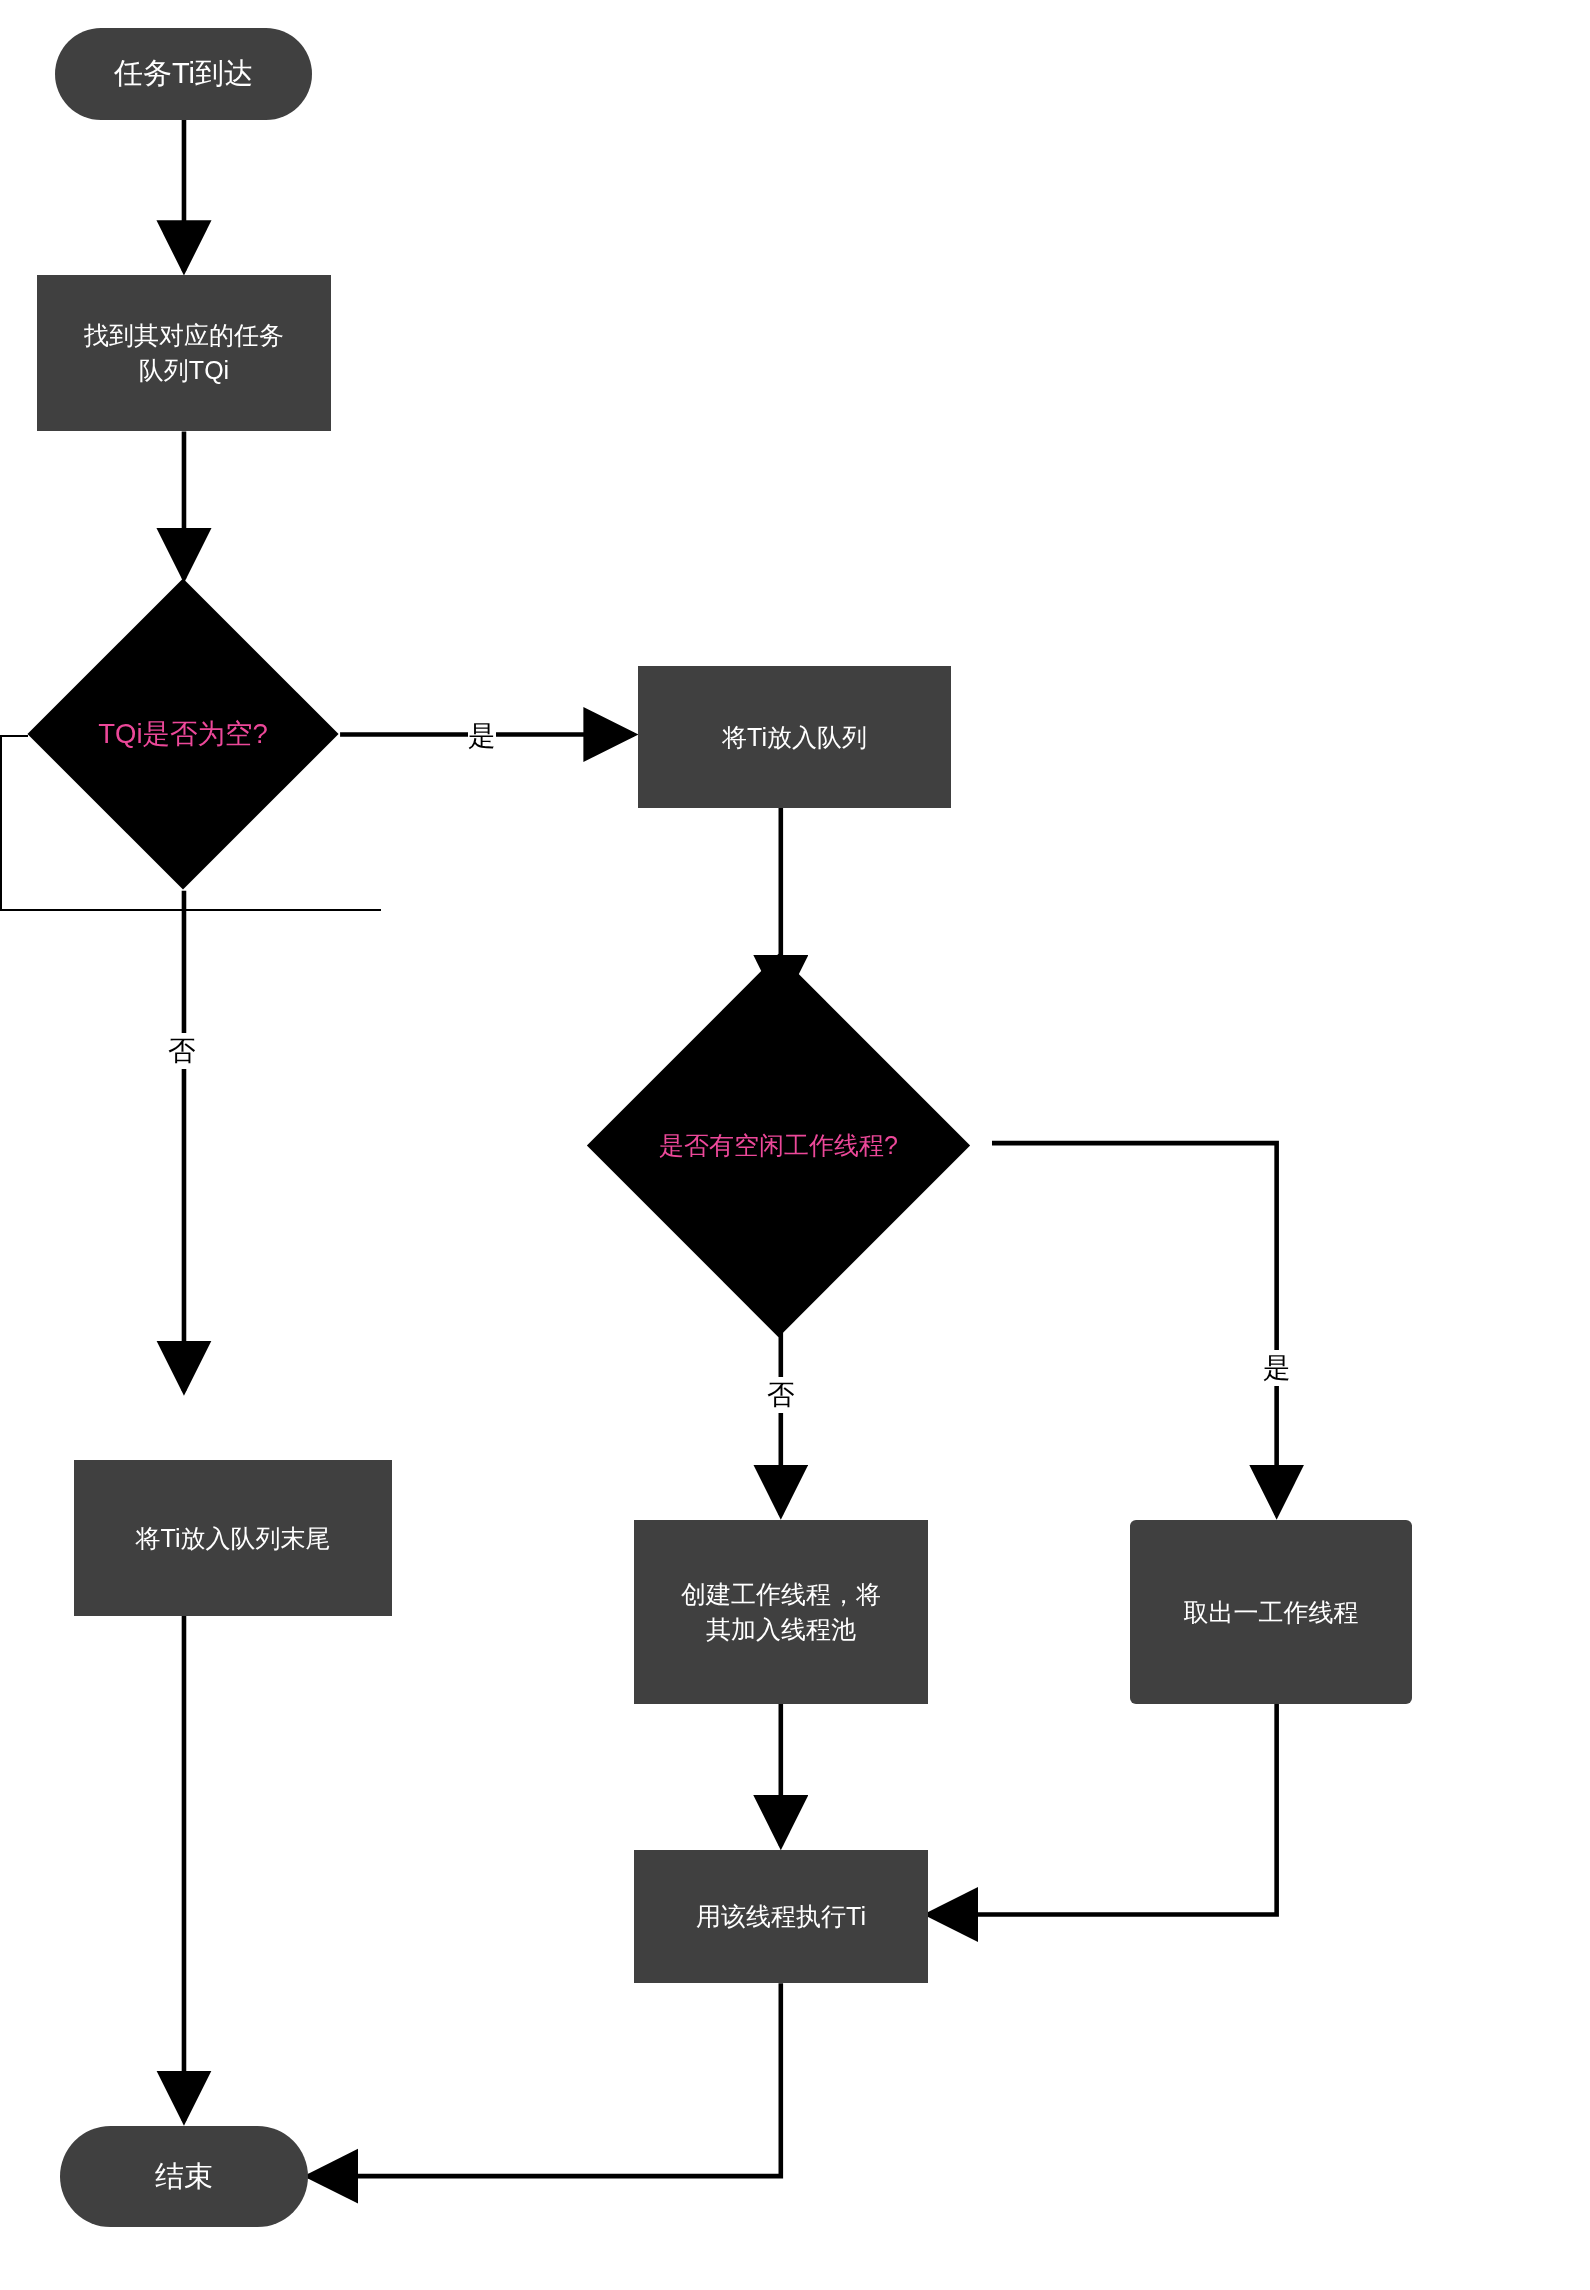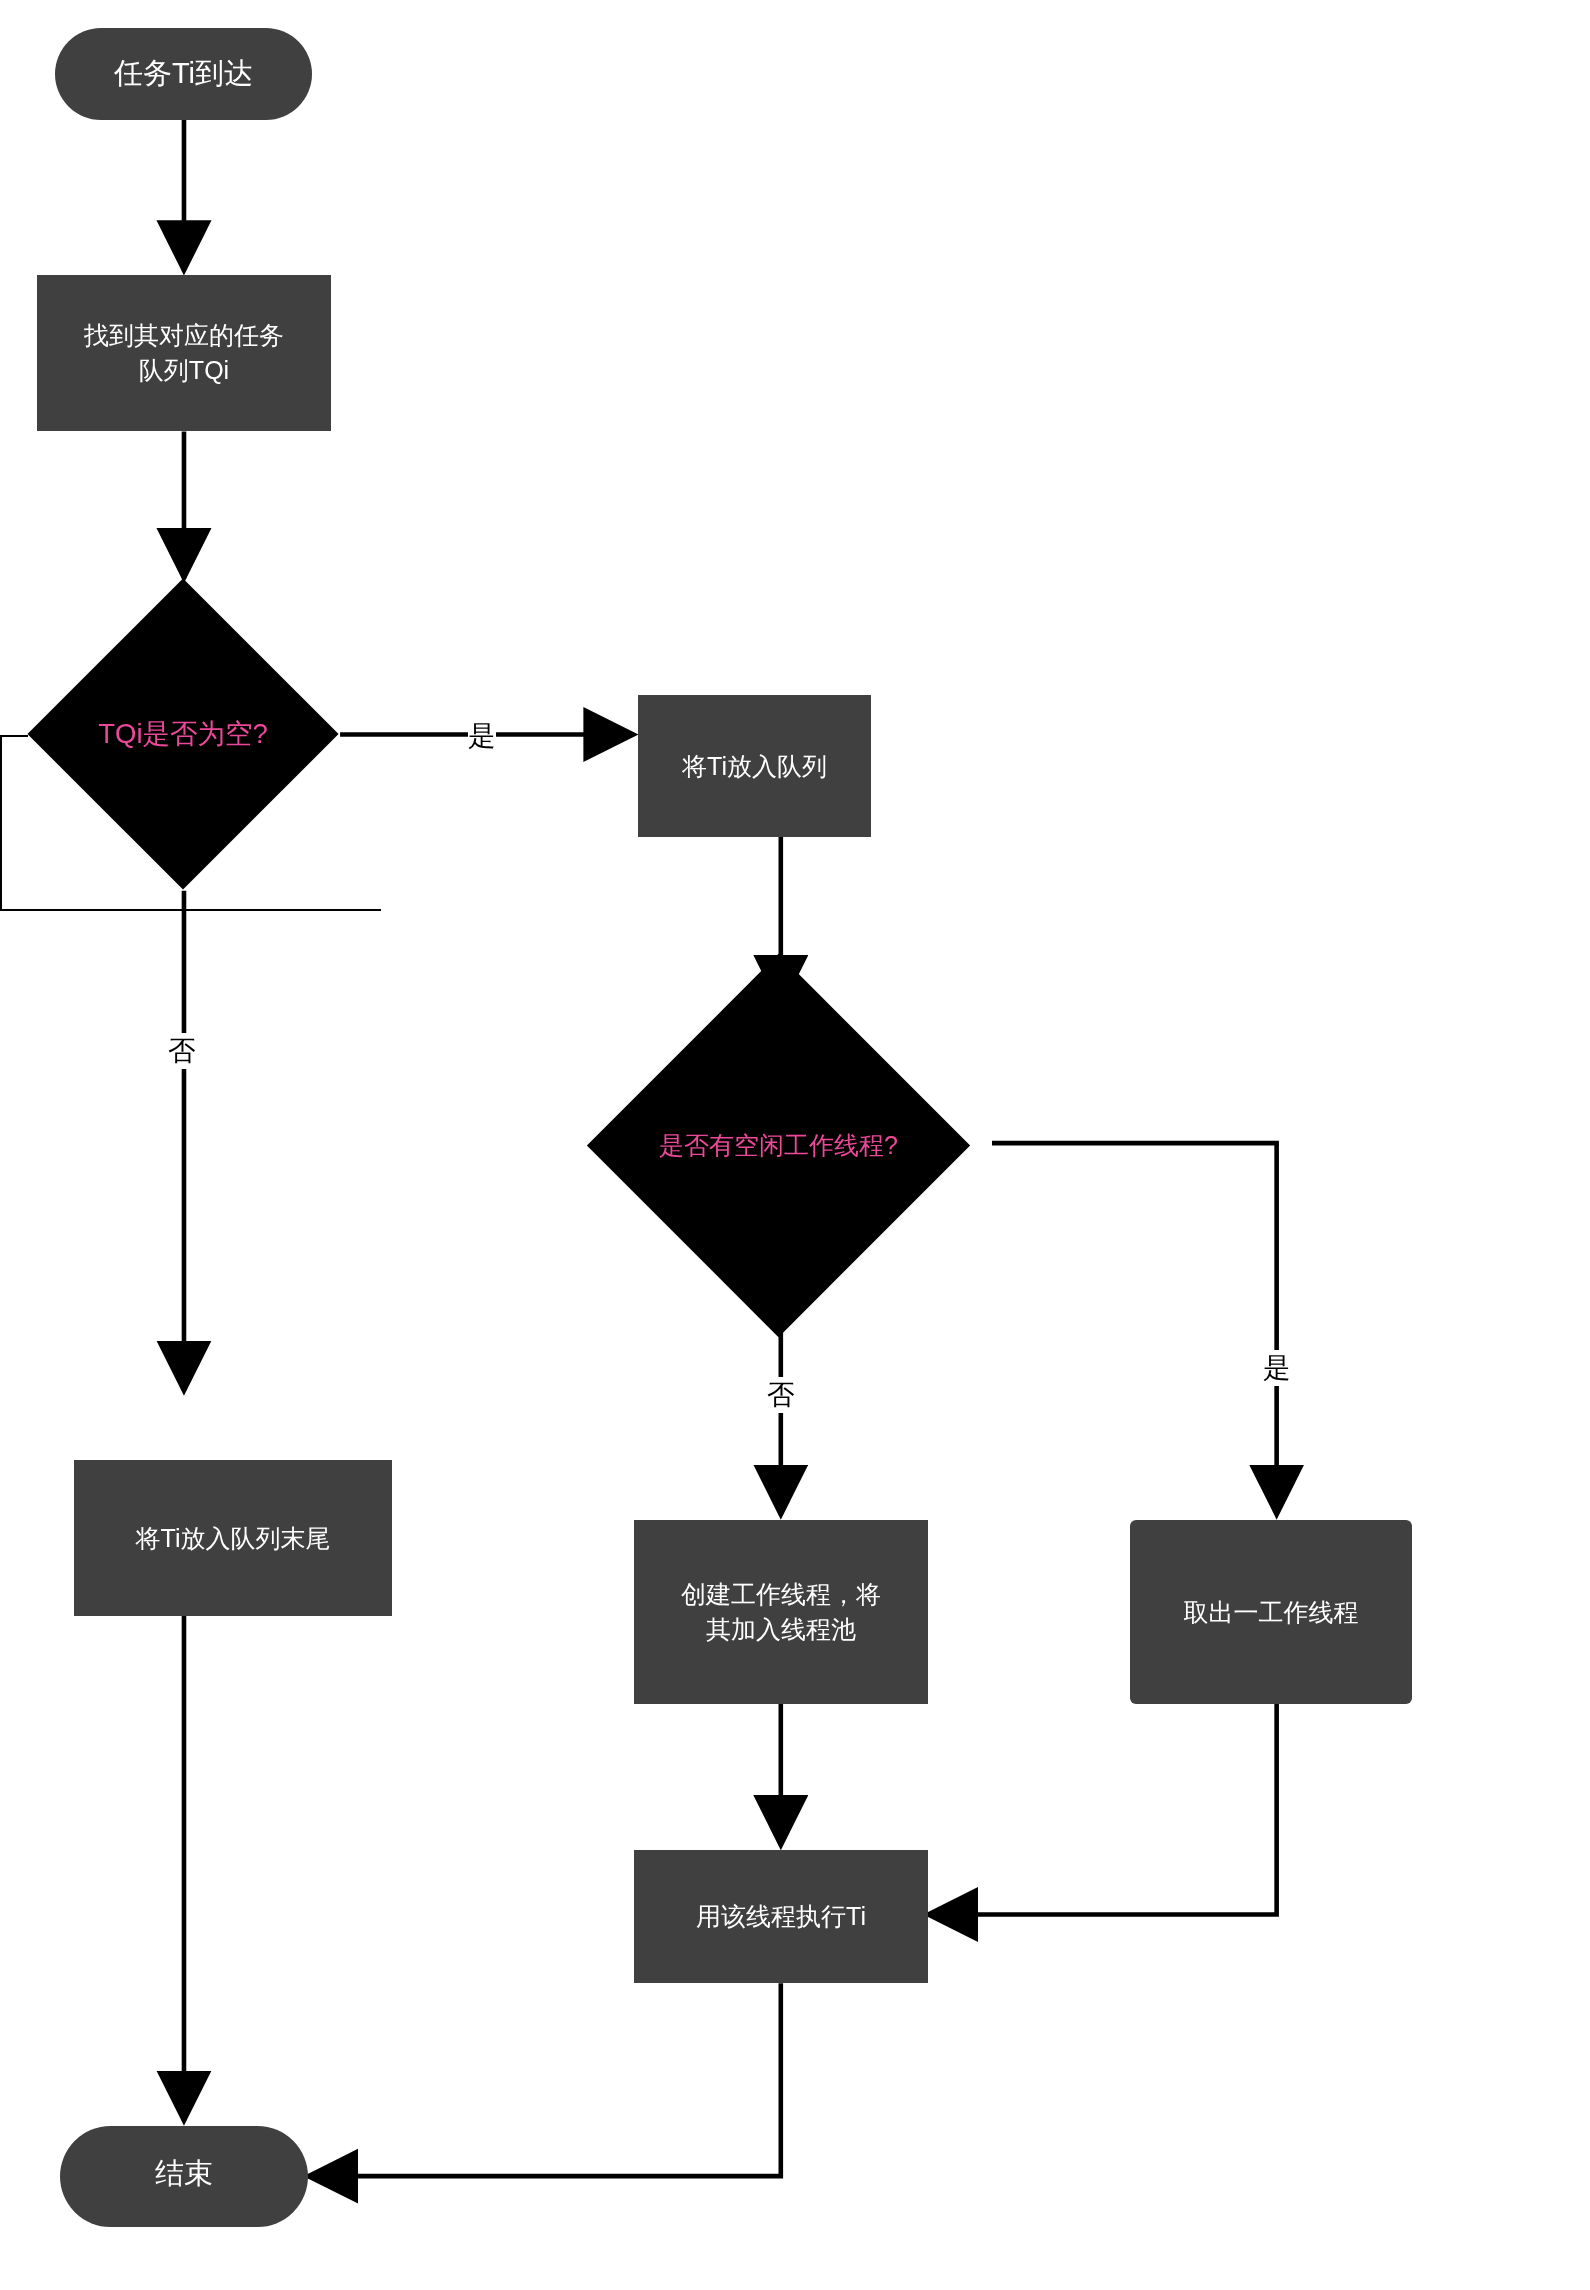--- a/index.html
+++ b/index.html
@@ -115,21 +115,21 @@
 队列TQi</span>
 </div>
 
 <div class="diamond-wrap" style="left:73px; top:624px; width:220px; height:220px;">
   <div class="diamond"></div>
   <div class="diamond-label">
     <span>TQi是否为空?</span>
   </div>
 </div>
 
-<div class="node process" style="left:638px; top:666px; width:233px; height:142px;margin-top:29px;">
+<div class="node process" style="left:638px; top:666px; width:313px; height:142px;">
   <span>将Ti放入队列</span>
 </div>
 
 <div class="diamond-wrap" style="left:643px; top:1010px; width:271px; height:271px;">
   <div class="diamond"></div>
   <div class="diamond-label" style="font-size:25px;">
     <span>是否有空闲工作线程?</span>
   </div>
 </div>
 
@@ -143,21 +143,21 @@
 </div>
 
 <div class="node process" style="left:1130px; top:1520px; width:282px; height:184px;border-radius:6px;">
   <span>取出一工作线程</span>
 </div>
 
 <div class="node process" style="left:634px; top:1850px; width:294px; height:133px;">
   <span>用该线程执行Ti</span>
 </div>
 
-<div class="node terminator" style="left:60px; top:2126px; width:248px; height:101px;font-family:Liberation Mono, monospace;">
+<div class="node terminator" style="left:60px; top:2126px; width:248px; height:101px;">
   <span>结束</span>
 </div>
 
 <div class="edge-label" style="left:468px; top:718px;">是</div>
 <div class="edge-label" style="left:168px; top:1033px;">否</div>
 <div class="edge-label" style="left:767px; top:1377px;">否</div>
 <div class="edge-label" style="left:1263px; top:1350px;">是</div>
 
 
 </body></html>

